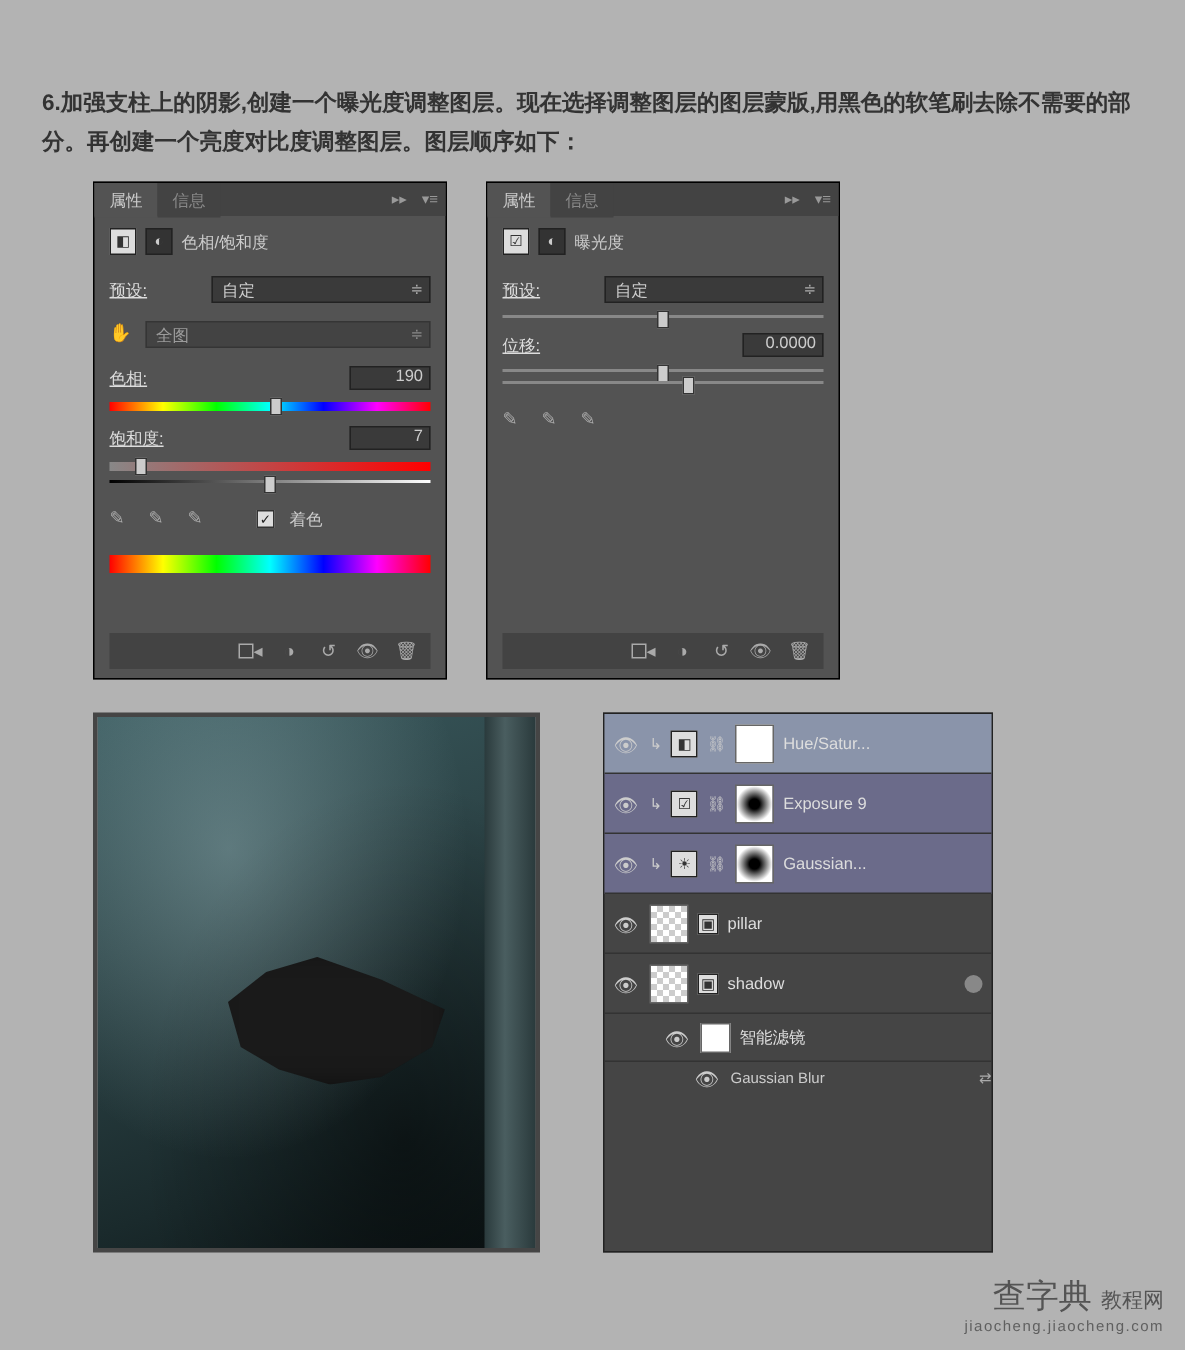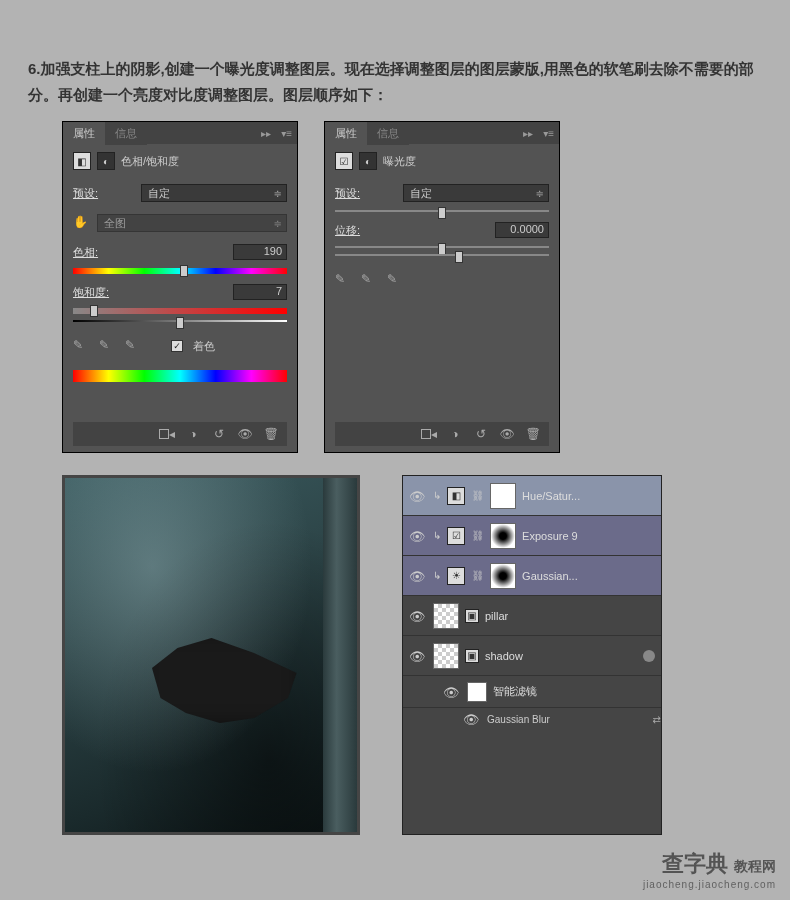--- a/index.html
+++ b/index.html
@@ -50,21 +50,21 @@
 .chain { color:#ccc; font-size:10px; }
 .ly-icon { width:18px; height:18px; background:#ddd; border:1px solid #222; display:flex; align-items:center; justify-content:center; font-size:10px; color:#333; }
 .ly-mask { width:26px;height:26px; background:#fff; border:1px solid #666; }
 .grad-mask { background:radial-gradient(circle at 50% 50%,#000 20%,#fff 70%); }
 .checker { background:repeating-conic-gradient(#ccc 0 25%,#fff 0 50%) 0/8px 8px; }
 .mini { width:14px;height:14px; }
 .sub-blur { display:flex;align-items:center;justify-content:center;padding:4px 0 8px 60px;font-size:10px;color:#ccc;gap:6px; }
 .safe-ind { width:12px;height:12px;border-radius:50%;background:#888;margin-left:auto; }
 
 .watermark { position:absolute; right:14px; bottom:10px; text-align:right; }
-.wm-top { font-size:22px; font-weight:bold; color:rgba(60,60,60,.8);margin-top:32px; }
+.wm-top { font-size:22px; font-weight:normal; color:rgba(60,60,60,.8);margin-top:32px; }
 .wm-sub { font-size:10px; color:rgba(60,60,60,.7); letter-spacing:1px; }
 </style>
 </head>
 <body>
 
 <div class="instruction">6.加强支柱上的阴影,创建一个曝光度调整图层。现在选择调整图层的图层蒙版,用黑色的软笔刷去除不需要的部分。再创建一个亮度对比度调整图层。图层顺序如下：</div>
 
 <div class="panels-row">
 
   <div class="ps-panel">

